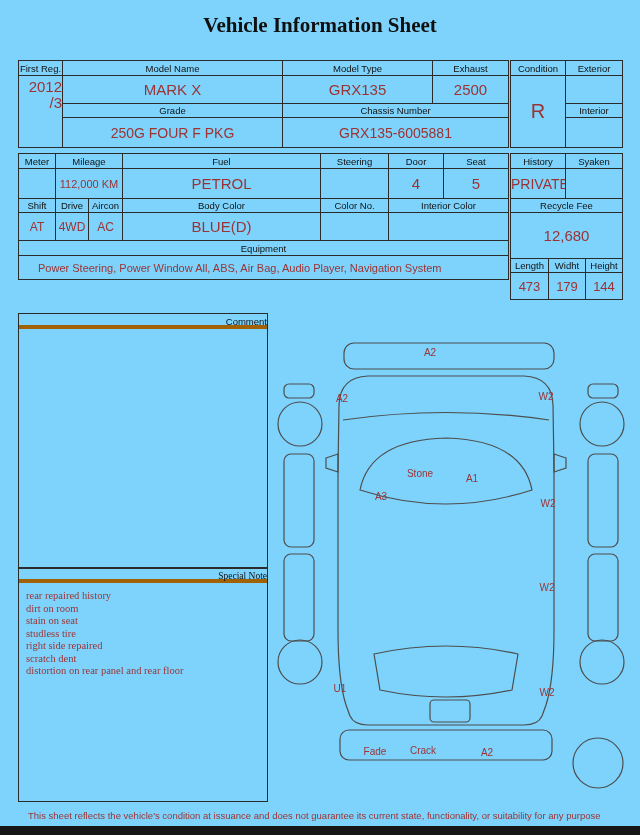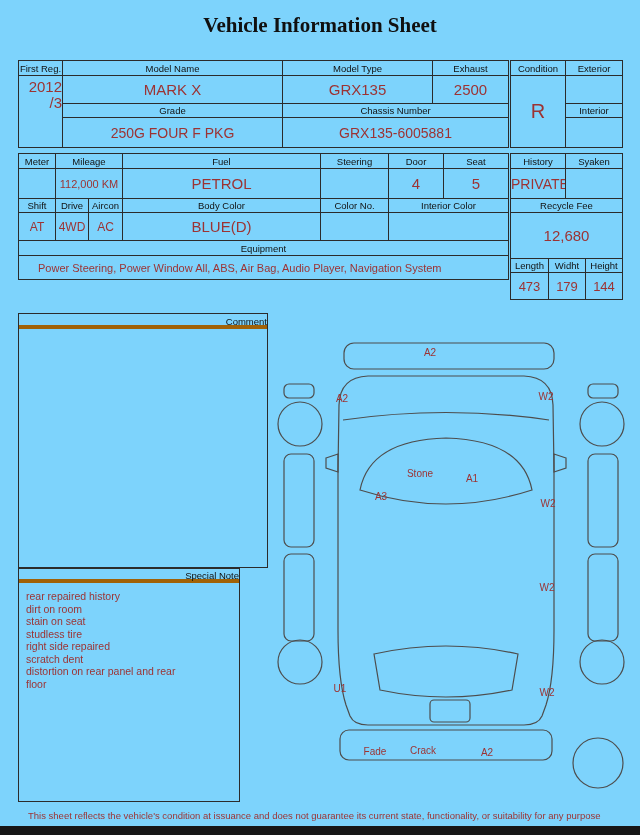--- a/index.html
+++ b/index.html
@@ -23,21 +23,21 @@
   .sec1-left  { position:absolute; left:18px;  top:60px; }
   .sec1-right { position:absolute; left:510px; top:60px; }
   .sec2-left  { position:absolute; left:18px;  top:153px; }
   .sec2-right { position:absolute; left:510px; top:153px; }
   .stack table + table { margin-top:-1px; }
 
   .firstreg-val { vertical-align:top; text-align:right; padding:3px 0 0 5px; line-height:16px; }
   .equip-val { text-align:left; padding-left:19px; white-space:normal; }
 
   .comment-box { position:absolute; left:18px; top:313px; width:250px; height:255px; border:1px solid #2b2b2b; }
-  .note-box    { position:absolute; left:18px; top:568px; width:222px; height:234px; border:1px solid #2b2b2b; }
+  .note-box    { position:absolute; left:18px; top:568px; width:250px; height:234px; border:1px solid #2b2b2b;font-family:Liberation Serif, serif; }
   .box-hdr { border-bottom:4px solid #a16207; text-align:right; font-size:9.5px; color:#111; }
   .comment-box .box-hdr { height:15px; line-height:15px; }
   .note-box .box-hdr { height:14px; line-height:14px; }
   .comment-body { height:238px; }
   .note-body { padding:7px 42px 0 7px; font-size:10.5px; line-height:12.5px; color:#9c3333; }
   .note-line { white-space:normal; }
 
   .diagram { position:absolute; left:268px; top:310px; width:366px; height:492px; }
   .diagram svg { position:absolute; left:0; top:0; }
   .anno { position:absolute; transform:translate(-50%,-50%); color:#9c3333; font-size:10px; white-space:nowrap; }

